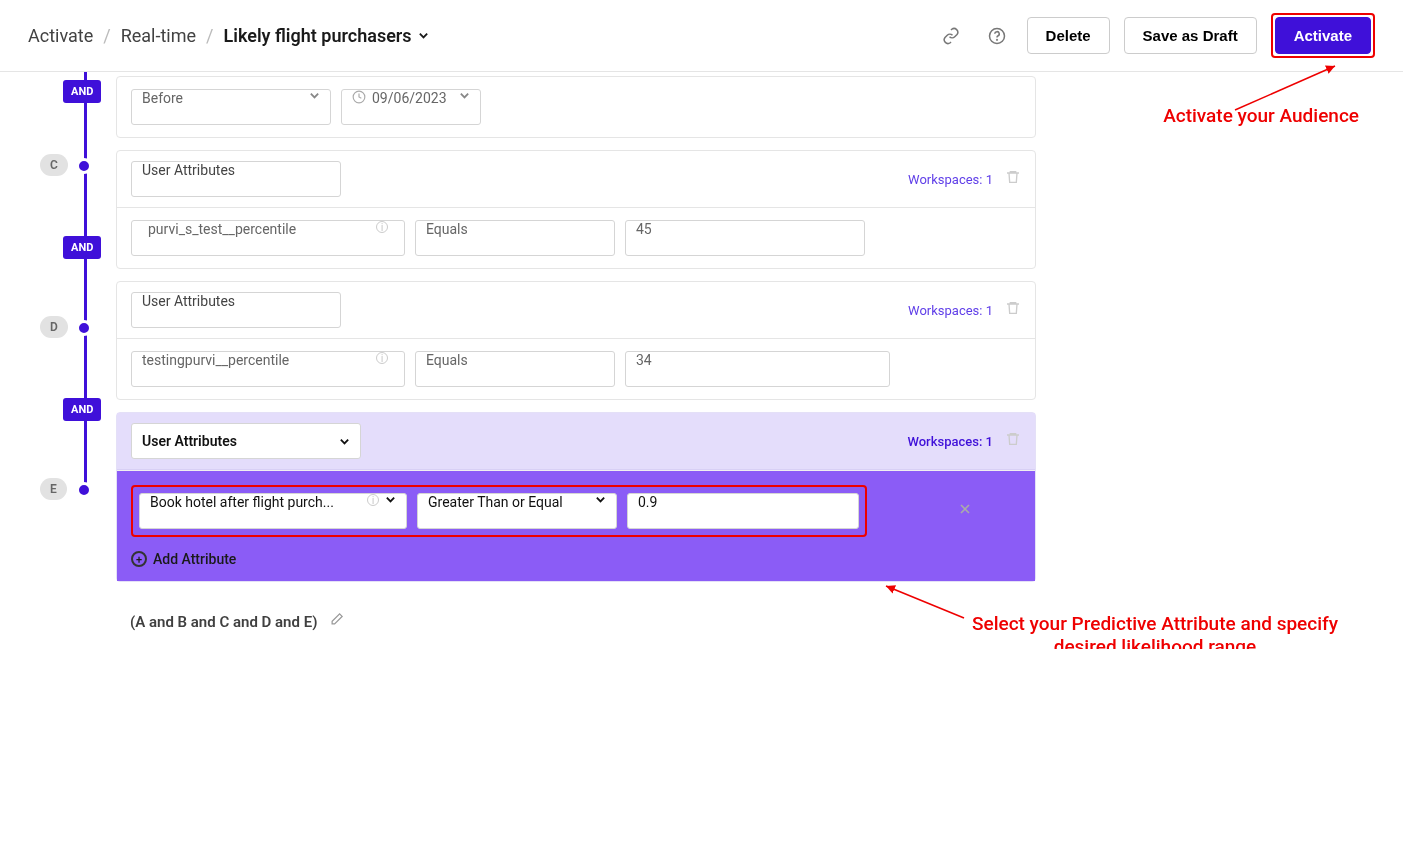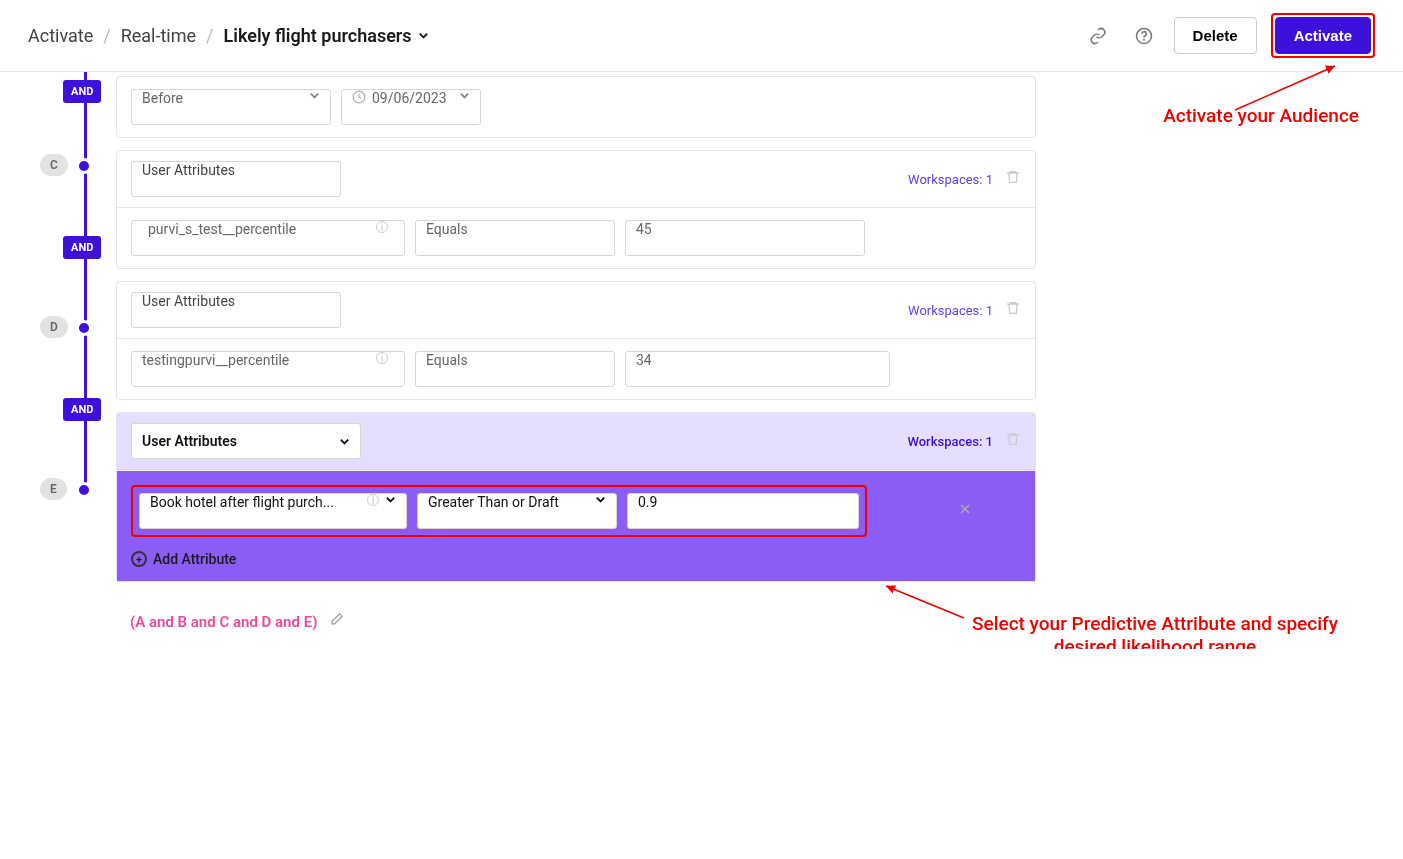--- a/index.html
+++ b/index.html
@@ -35,21 +35,21 @@
 .input-box .info-i { color: #ccc; font-size: 11px; margin-left: auto; margin-right: 6px; width:12px; height:12px; border:1px solid #ccc; border-radius:50%; display:flex;align-items:center;justify-content:center;}
 .active-card { background: #f0edfd; border: 1px solid #e4e0f7; }
 .active-card .card-header { background: #e4ddfb; border-bottom: 1px solid #d8d0f5; }
 .active-body { padding: 14px; background: #8b5cf6; border-top: 1px solid #f0f0f0; }
 .red-box { border: 2px solid #e00; padding: 6px; border-radius: 4px; display: flex; gap: 10px; }
 .active-row { display: flex; gap: 10px; align-items: center; }
 .close-x { color: #aaa; cursor: pointer; margin-left: 80px; }
 .add-attr { display: flex; align-items: center; gap: 6px; margin-top: 14px; cursor: pointer; font-size: 14px; font-weight: 500; }
 .add-attr .plus { width: 16px; height: 16px; border: 2px solid #333; border-radius: 50%; display: flex; align-items: center; justify-content: center; font-size: 11px; line-height: 1; }
 .btn-row { display: flex; gap: 12px; justify-content: center; margin-top: 24px; }
-.expr-row { display: flex; align-items: center; gap: 12px; padding: 18px 14px; color: #ec4899; font-weight: 600; font-size: 15px; }
+.expr-row { display: flex; align-items: center; gap: 12px; padding: 18px 14px; color: #404040; font-weight: 600; font-size: 15px; }
 .expr-row .edit-ic { color: #999; cursor: pointer; }
 .annotation { position: absolute; color: #e00; font-size: 19px; font-weight: 500; pointer-events: none; }
 svg.arrow { position: absolute; pointer-events: none; overflow: visible; }
 .dropdown-sel { border: 1px solid #d5d5d5; border-radius: 3px; height: 36px; display: flex; align-items: center; padding: 0 10px; font-size: 14px; font-weight: 600; color: #111; background: #fff; gap: 6px; cursor: pointer; width: 230px; justify-content: space-between; }
 .chev-svg { width: 11px; height: 11px; }
 .clock-svg { width: 14px; height: 14px; color: #aaa; margin-right: 6px; }
 </style>
 </head>
 <body>
 
@@ -74,20 +74,21 @@
         </svg>
     </div>
     <div class="icon-btn">
       <svg width="18" height="18" viewBox="0 0 24 24" fill="none" stroke="currentColor" stroke-width="2">
           <circle cx="12" cy="12" r="10"></circle>
           <path d="M9 9a3 3 0 1 1 4 3c-1 .5-1 1-1 2"></path>
           <circle cx="12" cy="17" r="0.5" fill="currentColor"></circle>
         </svg>
     </div>
     <button class="btn">Delete</button>
+    <button class="btn">Save as Draft</button>
     <div class="activate-wrap">
       <button class="btn btn-primary">Activate</button>
     </div>
   </div>
 </div>
 
 <div class="content">
 
   <div class="tree-col">
     <div class="tree-line" style="top:0; height: 420px;"></div>
@@ -208,21 +209,21 @@
         <div class="active-row">
           <div class="red-box">
             <div class="input-box white" style="width:268px;">
               <span>Book hotel after flight purch...</span>
               <span class="info-i">i</span>
               <svg class="chev-svg" viewBox="0 0 12 12">
                   <path d="M2 4l4 4 4-4" fill="none" stroke="currentColor" stroke-width="2"></path>
                 </svg>
             </div>
             <div class="input-box white" style="width:200px;justify-content:space-between;">
-              <span>Greater Than or Draft</span>
+              <span>Greater Than or Equal</span>
               <svg class="chev-svg" viewBox="0 0 12 12">
                   <path d="M2 4l4 4 4-4" fill="none" stroke="currentColor" stroke-width="2"></path>
                 </svg>
             </div>
             <div class="input-box white" style="width:232px;">
               <span>0.9</span>
             </div>
           </div>
           <span class="close-x">
             <svg width="16" height="16" viewBox="0 0 24 24" fill="none" stroke="currentColor" stroke-width="2.5">

